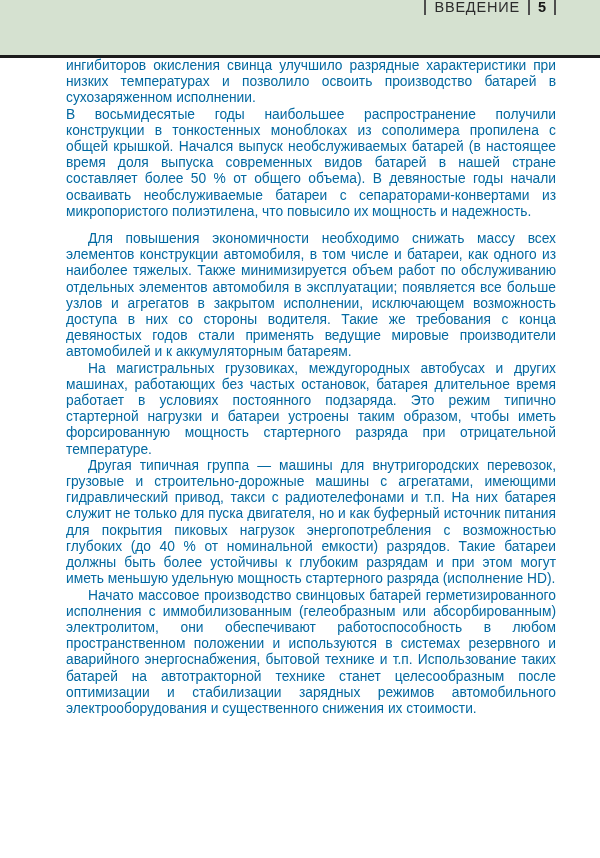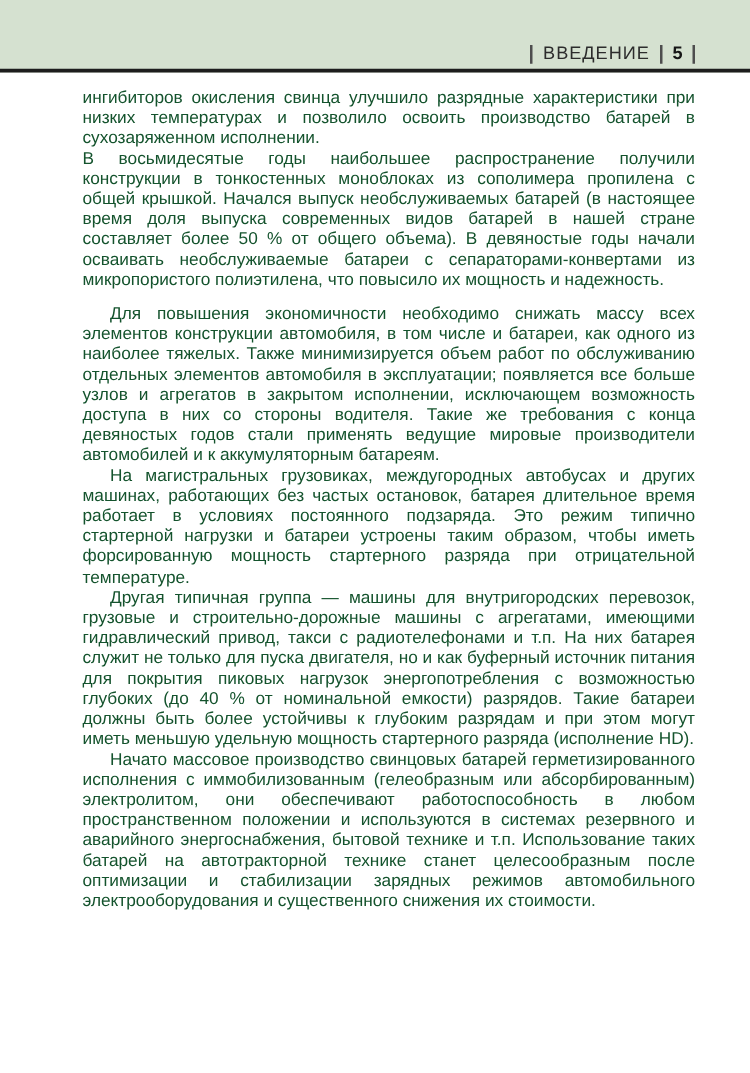--- a/index.html
+++ b/index.html
@@ -13,21 +13,21 @@
     overflow: hidden;
     font-family: "Liberation Sans", "DejaVu Sans", sans-serif;
     position: relative;
   }
   
   .band {
     height: 55px;
     background: #d5e1d0;
     border-bottom: 3px solid #1d1d1d;
     display: flex;
-    align-items: flex-end;
+    align-items: flex-start;
     justify-content: flex-end;
     box-sizing: content-box;
   }
   .runhead {
     display: flex;
     align-items: center;
     margin-right: 44px;
     margin-bottom: 4px;
     gap: 8px;
   }
@@ -43,22 +43,22 @@
     line-height: 15px;
   }
   .page-num {
     font-size: 14.5px;
     font-weight: bold;
     color: #161616;
     line-height: 15px;
   }
   
   .content {
-    padding: 12px 44px 0 66px;
-    color: #14532d;
+    padding: 0 44px 0 66px;
+    color: #0369a1;
   }
   .content p {
     margin: 0;
     font-size: 13.8px;
     line-height: 16.2px;
     text-align: justify;
   }
   .content p.indent {
     text-indent: 22px;
   }

